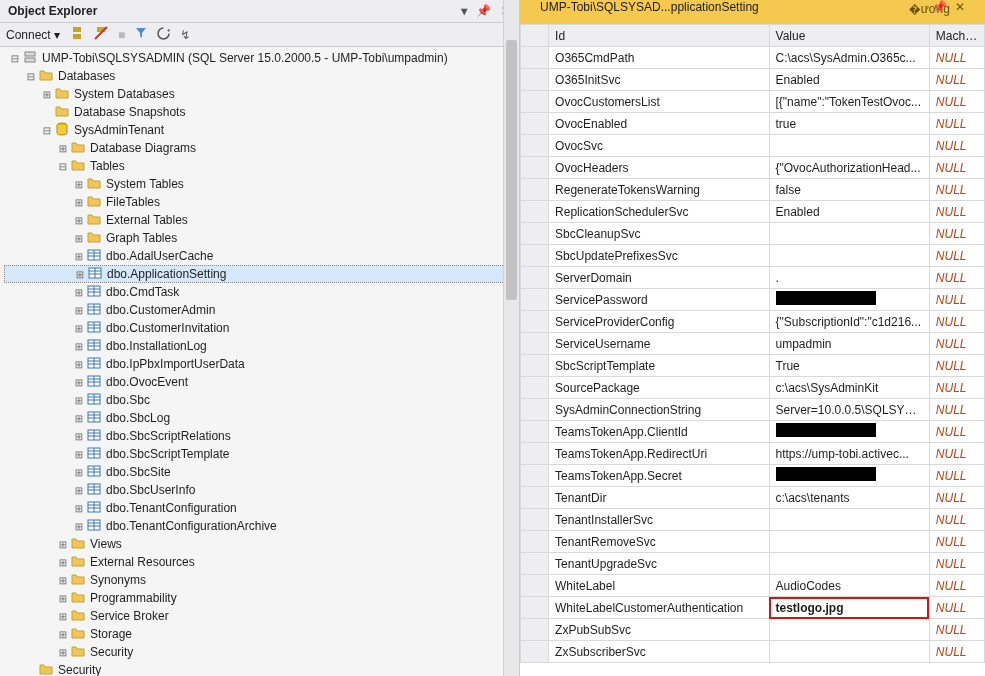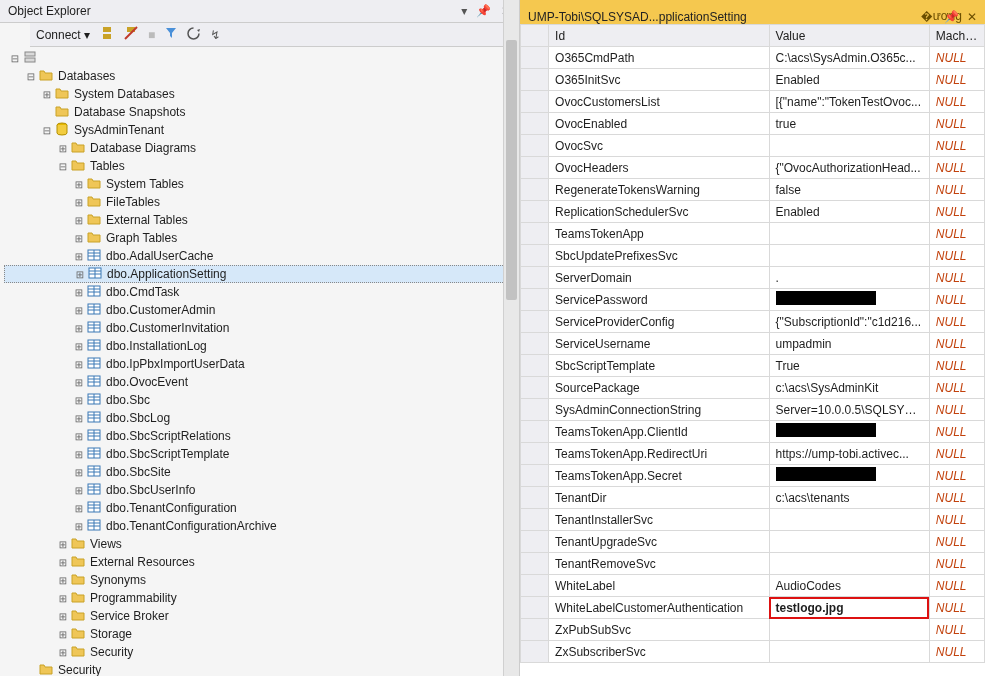--- a/index.html
+++ b/index.html
@@ -1,40 +1,40 @@
 <!DOCTYPE html>
 <html><head>
 <meta charset="utf-8">
 <style>
 * { margin: 0; padding: 0; box-sizing: border-box; font-family: "Segoe UI", Tahoma, sans-serif; font-size: 12px; }
 body { background: #eee; color: #1e1e1e; width: 985px; height: 676px; display: flex; overflow: hidden; }
 
 
 .panel-left { width: 520px; background: #f5f5f5; border-right: 1px solid #ccc; display: flex; flex-direction: column; position: relative; }
-.oe-title { background: #eeeef2; padding: 4px 8px; display: flex; align-items: center; border-bottom: 1px solid #ccc; }
+.oe-title { background: #eeeef2; padding: 4px 8px; display: flex; align-items: center; border-bottom: 1px solid #ccc; font-weight: bold; }
 .oe-title .txt { flex: 1; }
 .oe-title .winbtns span { margin-left: 6px; color: #555; cursor: pointer; }
-.oe-toolbar { background: #eeeef2; padding: 3px 6px; display: flex; align-items: center; gap: 10px; border-bottom: 1px solid #ccc; margin-left: 30px; }
+.oe-toolbar { background: #eeeef2; padding: 3px 6px; display: flex; align-items: center; gap: 10px; border-bottom: 1px solid #ccc; }
 .oe-toolbar .connect { color: #1e1e1e; }
 .oe-toolbar .tbicon { color: #555; cursor: pointer; }
 
 .tree { flex: 1; overflow: auto; padding: 2px 0 2px 4px; background: #f5f5f5; }
 .tree-row { display: flex; align-items: center; height: 18px; white-space: nowrap; padding: 0 4px; cursor: pointer; }
 .tree-row.selected { background: #d6e8f9; border: 1px dotted #888; }
 .tree-toggle { width: 14px; text-align: center; color: #646464; font-size: 10px; user-select: none; }
 .tree-icon { width: 16px; text-align: center; margin-right: 4px; }
 .tree-label { }
 
 
 .panel-left .vscroll { position: absolute; right: 0; top: 0; bottom: 0; width: 16px; background: #e8e8e8; border-left: 1px solid #d0d0d0; }
 .panel-left .vscroll .thumb { position: absolute; top: 40px; left: 2px; right: 2px; height: 260px; background: #c2c2c2; border-radius: 2px; }
 
 
 .panel-right { flex: 1; display: flex; flex-direction: column; background: #fff; }
-.tabbar { background: #f5c84f; display: flex; align-items: flex-end; height: 24px; padding: 0 8px; }
+.tabbar { background: #f5c84f; display: flex; align-items: flex-start; height: 24px; padding: 0 20px; }
 .tabbar .tabtxt { flex: 1; color: #222; overflow: hidden; text-overflow: ellipsis; white-space: nowrap; }
 .tabbar .pin, .tabbar .close { margin-left: 8px; color: #6b4e00; cursor: pointer; }
 
 .grid { flex: 1; overflow: auto; background: #fff; }
 table { border-collapse: collapse; width: 100%; table-layout: fixed; }
 th, td { border: 1px solid #d9d9d9; padding: 2px 6px; height: 22px; text-align: left; overflow: hidden; text-overflow: ellipsis; white-space: nowrap; }
 th { background: #eeeef2; font-weight: normal; color: #222; }
 th.rowsel, td.rowsel { width: 28px; background: #eeeef2; }
 td.null { color: #c2410c; font-style: italic; }
 td.redacted span { display: inline-block; background: #000; width: 100px; height: 14px; }
@@ -87,20 +87,21 @@
     <span class="tbicon">↯</span>
   </div>
 
   <div class="tree" id="tree">
       <div class="tree-row " style="padding-left:4px">
         <span class="tree-toggle">⊟</span>
         <span class="tree-icon"><svg width="14" height="14">
             <rect x="2" y="2" width="10" height="4" fill="#d9d9d9" stroke="#888"></rect>
             <rect x="2" y="8" width="10" height="4" fill="#d9d9d9" stroke="#888"></rect>
           </svg></span>
+        <span class="tree-label">UMP-Tobi\SQLSYSADMIN (SQL Server 15.0.2000.5 - UMP-Tobi\umpadmin)</span>
       </div>
       <div class="tree-row " style="padding-left:20px">
         <span class="tree-toggle">⊟</span>
         <span class="tree-icon"><svg width="14" height="12">
             <path d="M1 2 L5 2 L6 4 L13 4 L13 11 L1 11 Z" fill="#efc657" stroke="#c9a227"></path>
           </svg></span>
         <span class="tree-label">Databases</span>
       </div>
       <div class="tree-row " style="padding-left:36px">
         <span class="tree-toggle">⊞</span>
@@ -455,21 +456,21 @@
             <td class="null">NULL</td>
           </tr>
           <tr>
             <td class="rowsel"></td>
             <td>ReplicationSchedulerSvc</td>
             <td>Enabled</td>
             <td class="null">NULL</td>
           </tr>
           <tr>
             <td class="rowsel"></td>
-            <td>TeamsTokenApp</td>
+            <td>SbcCleanupSvc</td>
             <td></td>
             <td class="null">NULL</td>
           </tr>
           <tr>
             <td class="rowsel"></td>
             <td>SbcUpdatePrefixesSvc</td>
             <td></td>
             <td class="null">NULL</td>
           </tr>
           <tr>
@@ -539,27 +540,27 @@
             <td class="null">NULL</td>
           </tr>
           <tr>
             <td class="rowsel"></td>
             <td>TenantInstallerSvc</td>
             <td></td>
             <td class="null">NULL</td>
           </tr>
           <tr>
             <td class="rowsel"></td>
+            <td>TenantRemoveSvc</td>
+            <td></td>
+            <td class="null">NULL</td>
+          </tr>
+          <tr>
+            <td class="rowsel"></td>
             <td>TenantUpgradeSvc</td>
-            <td></td>
-            <td class="null">NULL</td>
-          </tr>
-          <tr>
-            <td class="rowsel"></td>
-            <td>TenantRemoveSvc</td>
             <td></td>
             <td class="null">NULL</td>
           </tr>
           <tr>
             <td class="rowsel"></td>
             <td>WhiteLabel</td>
             <td>AudioCodes</td>
             <td class="null">NULL</td>
           </tr>
           <tr>

